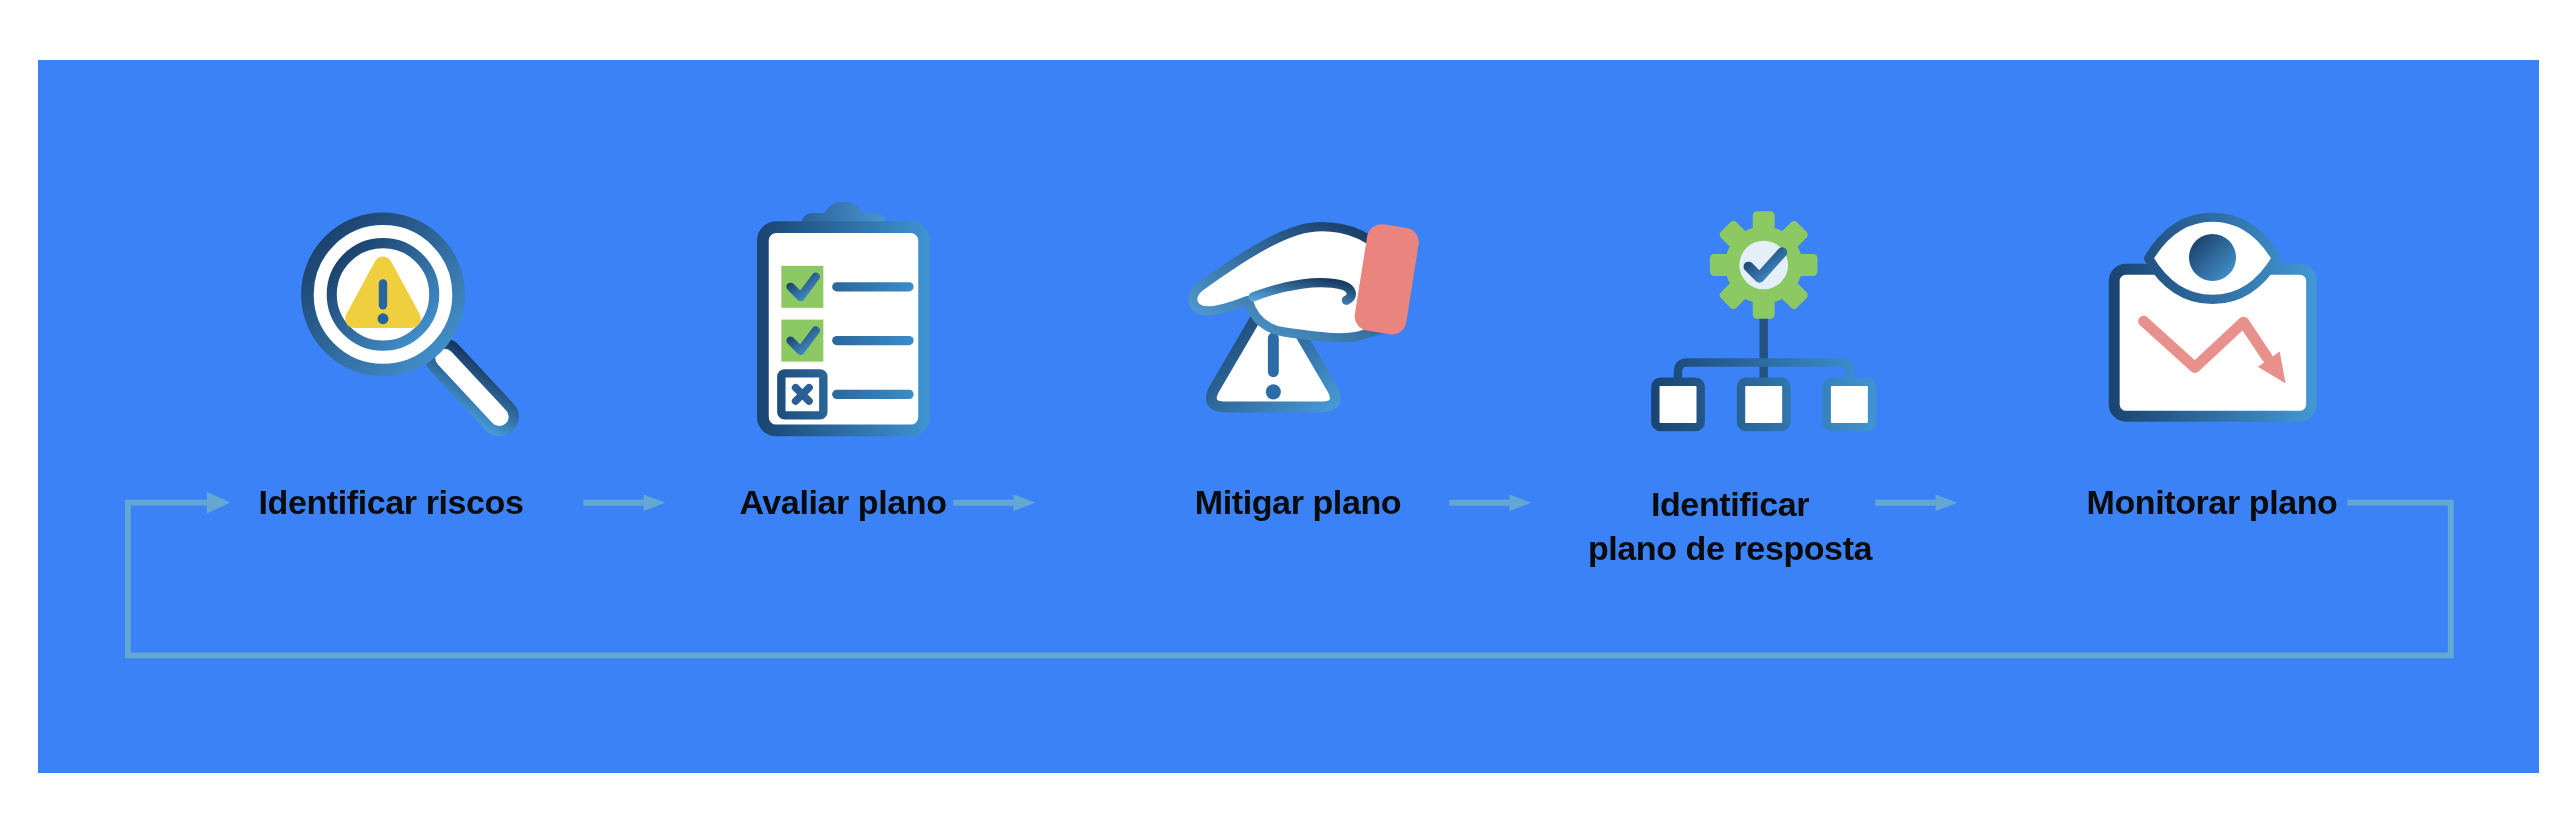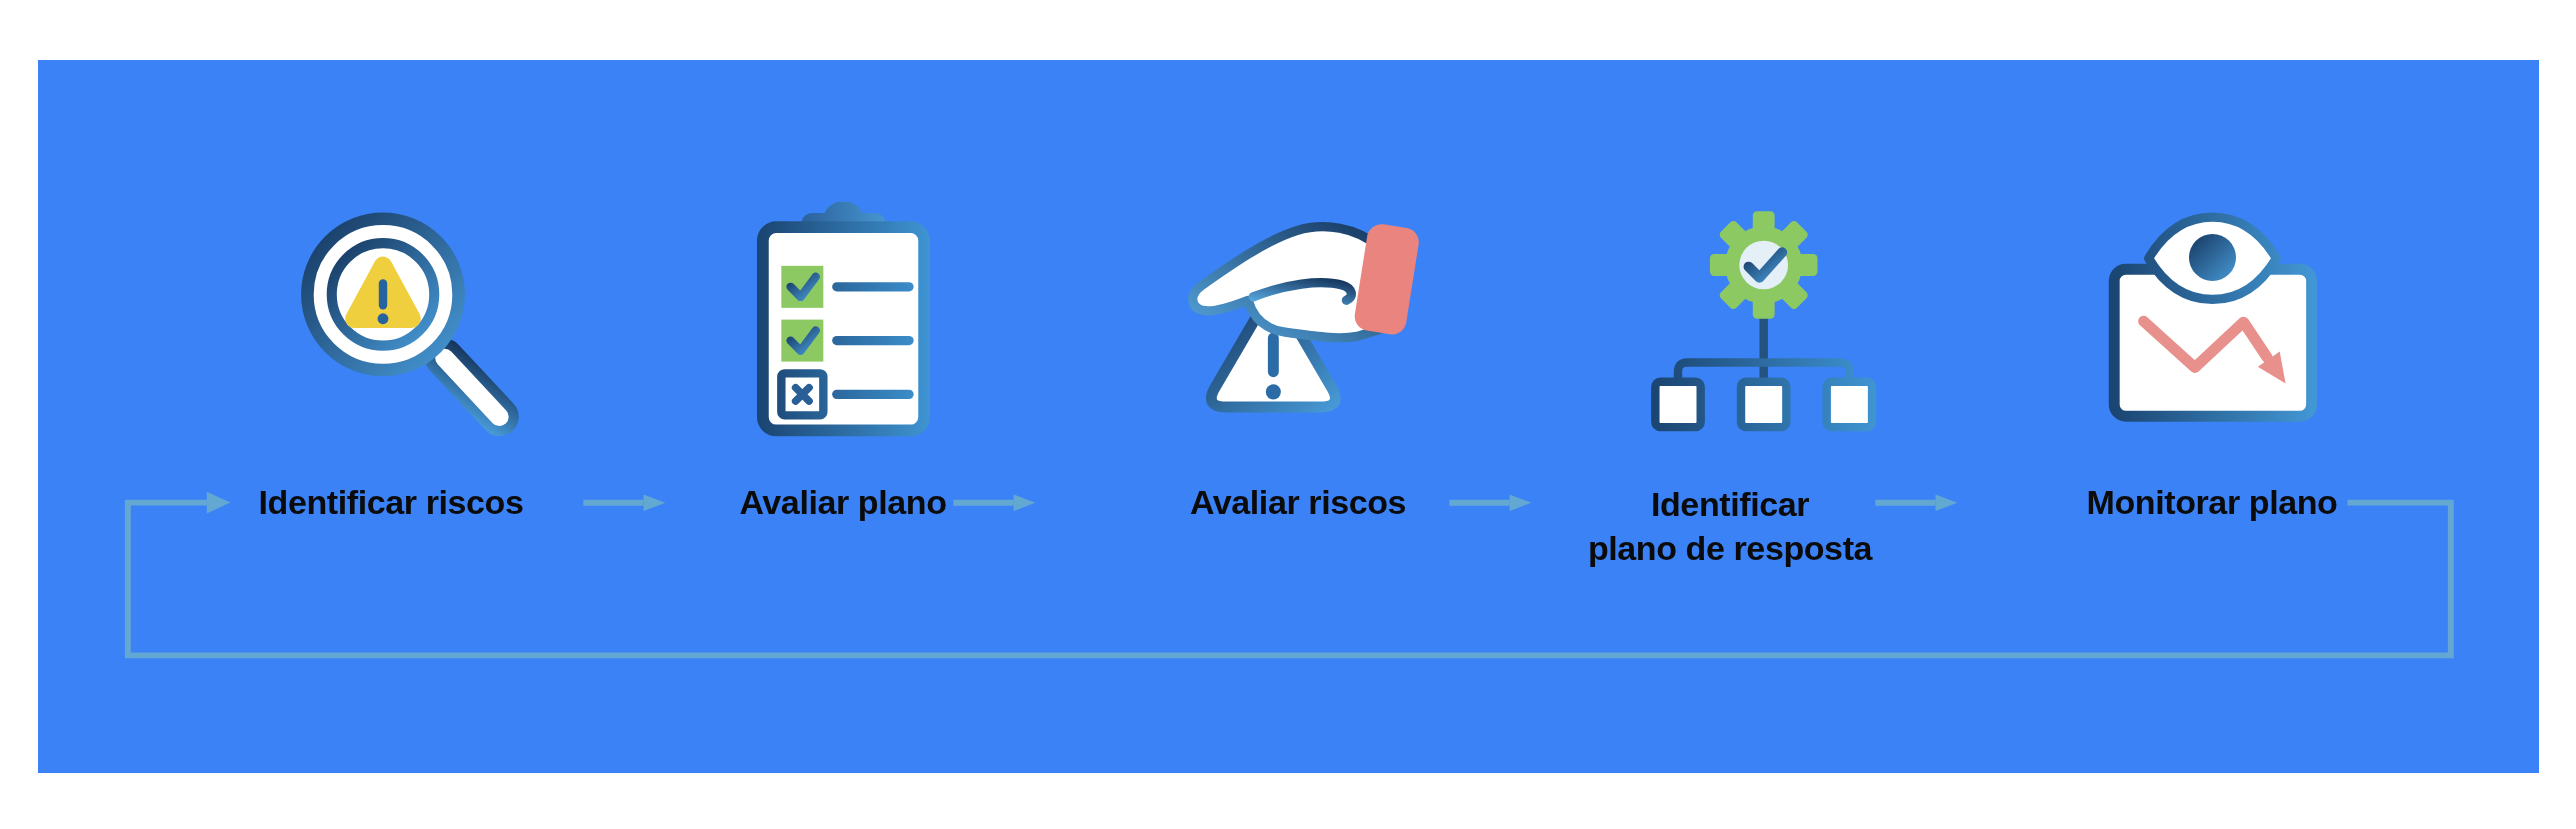--- a/index.html
+++ b/index.html
@@ -132,21 +132,21 @@
         <rect x="43" y="80" width="235" height="175" rx="14" fill="#fff" stroke="url(#g5)" stroke-width="13"></rect>
         <path d="M78,142 L139,197 L197,143 L225,185" fill="none" stroke="#E8908B" stroke-width="13" stroke-linecap="round" stroke-linejoin="round"></path>
         <polygon points="247,216 240,178 214,196" fill="#E8908B"></polygon>
         <path d="M84,67 C106,30 132,18 160,18 C188,18 214,30 236,67 C214,104 188,116 160,116 C132,116 106,104 84,67 Z" fill="#fff" stroke="url(#g5)" stroke-width="11" stroke-linejoin="round"></path>
         <circle cx="160" cy="66" r="28" fill="url(#gradE)"></circle>
       </svg>
     </div>
 
     <div class="step-label" style="left:160px">Identificar riscos</div>
     <div class="step-label" style="left:612px">Avaliar plano</div>
-    <div class="step-label" style="left:1067px">Avaliar riscos</div>
+    <div class="step-label" style="left:1067px">Mitigar plano</div>
     <div class="step-label" style="left:1499px">
       <span class="l2">Identificar</span>
       <span class="l2">plano de resposta</span>
     </div>
     <div class="step-label" style="left:1981px">Monitorar plano</div>
 
     <svg class="flow-arrow" style="left:542px" viewBox="0 0 110 28">
       <line x1="4" y1="14" x2="76" y2="14" stroke="#63A8D3" stroke-width="7"></line>
         <polygon points="76,4 102,14 76,24" fill="#63A8D3"></polygon>
     </svg>

